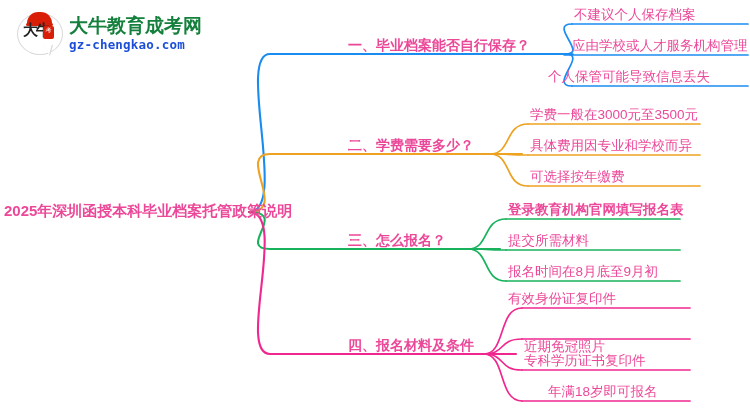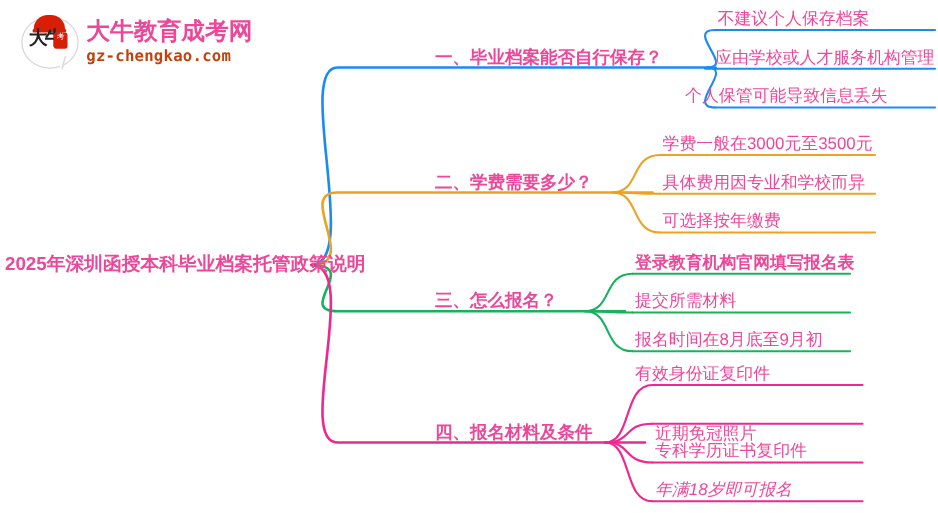--- a/index.html
+++ b/index.html
@@ -100,29 +100,29 @@
   }
   #logo-text {
     display: flex;
     flex-direction: column;
     justify-content: center;
     line-height: 1;
   }
   #logo-title {
     font-size: 19px;
     font-weight: bold;
-    color: #ec4899;
+    color: #15803d;
     letter-spacing: 0px;
     white-space: nowrap;
   }
   #logo-sub {
     margin-top: 4px;
     font-size: 12.5px;
     font-weight: bold;
-    color: #c2410c;
+    color: #1d4ed8;
     letter-spacing: 0.2px;
     white-space: nowrap;
     font-family: "DejaVu Sans Mono", monospace;
   }
 
   
   #mindmap-svg {
     position: absolute;
     left: 0;
     top: 0;
@@ -215,13 +215,13 @@
 
 <div class="map-label branch-label" style="left:348px; top:232px;">三、怎么报名？</div>
 <div class="map-label leaf-label" style="left:508px; top:201px;font-weight:bold;">登录教育机构官网填写报名表</div>
 <div class="map-label leaf-label" style="left:508px; top:232px;">提交所需材料</div>
 <div class="map-label leaf-label" style="left:508px; top:263px;">报名时间在8月底至9月初</div>
 
 <div class="map-label branch-label" style="left:348px; top:337px;">四、报名材料及条件</div>
 <div class="map-label leaf-label" style="left:508px; top:290px;text-align:right;">有效身份证复印件</div>
 <div class="map-label leaf-label" style="left:524px; top:338px;">近期免冠照片</div>
 <div class="map-label leaf-label" style="left:524px; top:352px;">专科学历证书复印件</div>
-<div class="map-label leaf-label" style="left:524px; top:383px;font-style:italic;">年满18岁即可报名</div>
+<div class="map-label leaf-label" style="left:548px; top:383px;">年满18岁即可报名</div>
 
 </body></html>

